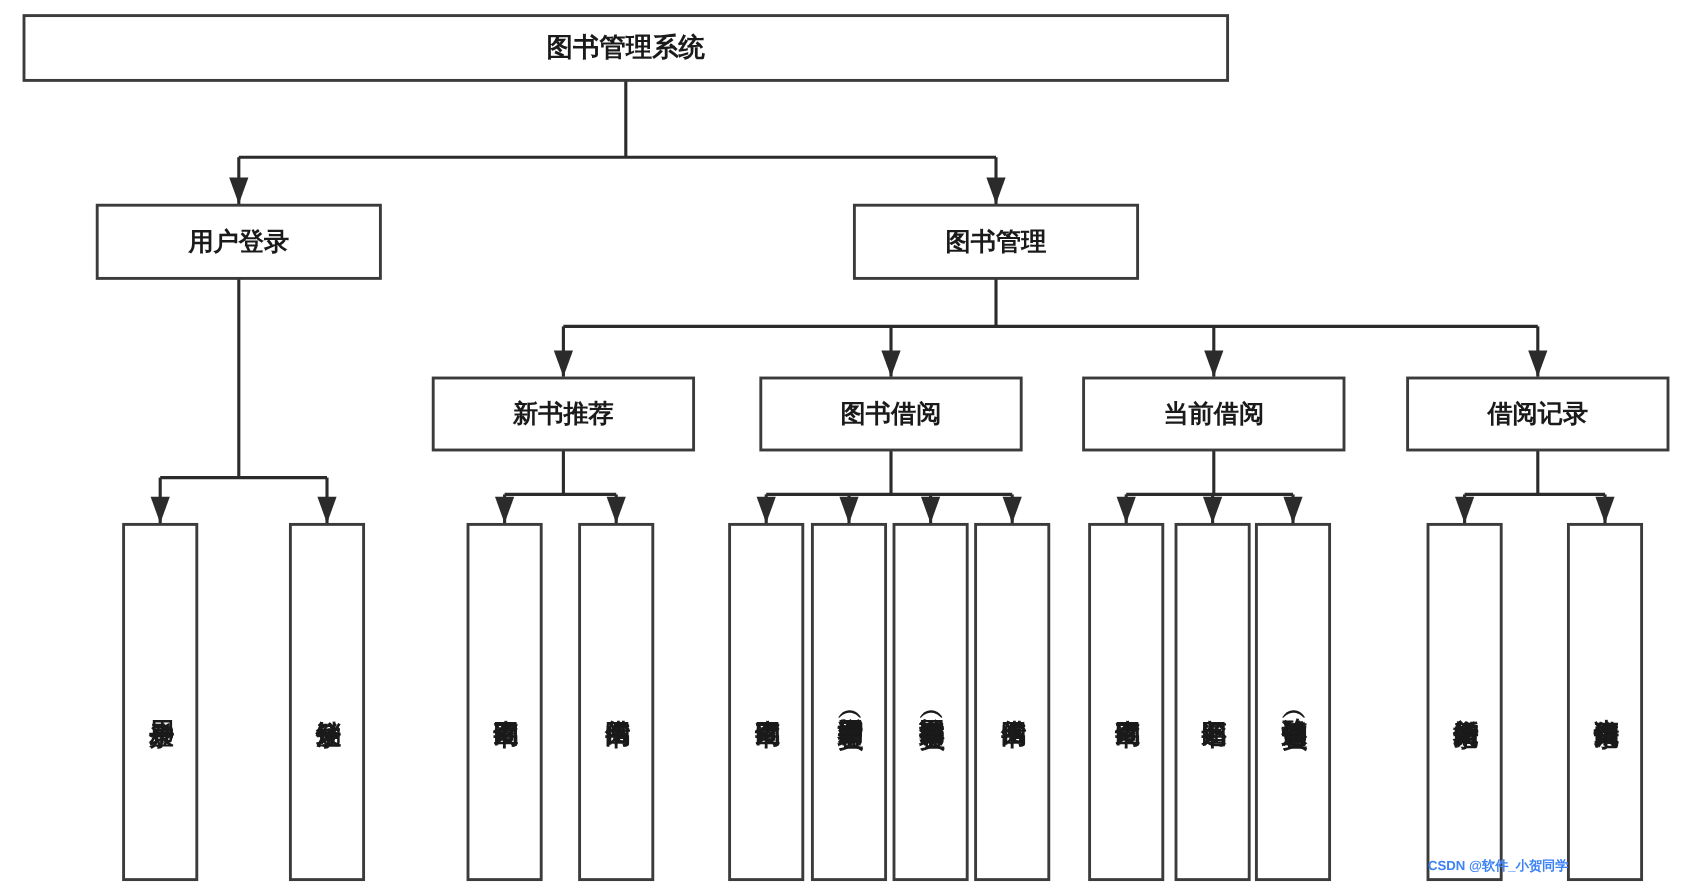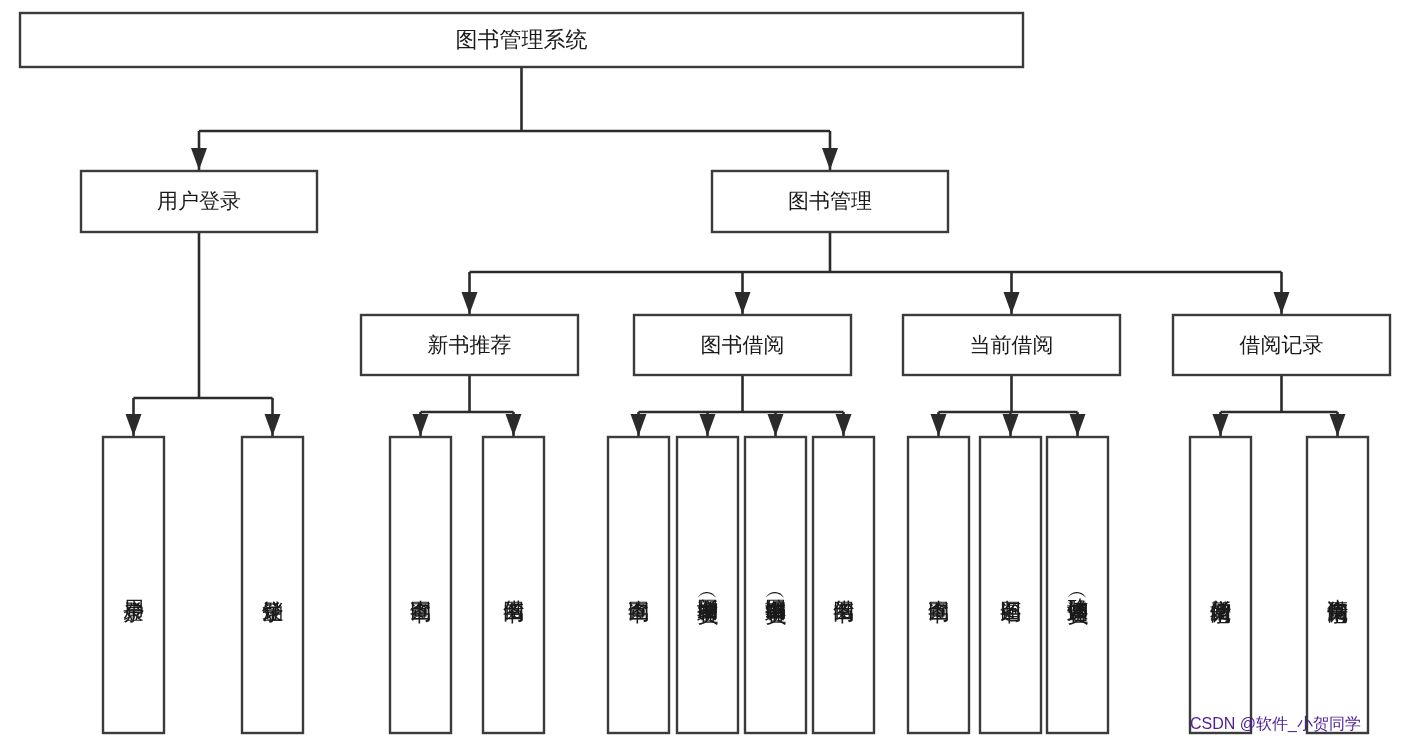--- a/index.html
+++ b/index.html
@@ -11,20 +11,21 @@
     width: 1405px;
     height: 747px;
     font-family: "Liberation Sans", "DejaVu Sans", sans-serif;
     overflow: hidden;
     position: relative;
   }
   #diagram-root {
     position: relative;
     width: 1405px;
     height: 747px;
+    font-weight: bold;
   }
   svg#flow {
     position: absolute;
     top: 0;
     left: 0;
     width: 1405px;
     height: 747px;
   }
   .node-box {
     fill: #ffffff;
@@ -66,22 +67,22 @@
     line-height: 1.08;
     color: #1a1a1a;
     letter-spacing: 1px;
     white-space: nowrap;
   }
   .watermark {
     position: absolute;
     left: 1190px;
     top: 714px;
     font-family: "Liberation Sans", "DejaVu Sans", sans-serif;
-    font-size: 16px;
-    color: #4c1d95;
+    font-size: 11px;
+    color: #3b82f6;
     white-space: nowrap;
     pointer-events: none;
   }
 </style>
 </head>
 <body>
 
 <div id="diagram-root">
 
   <svg id="flow" viewBox="0 0 1405 747">

